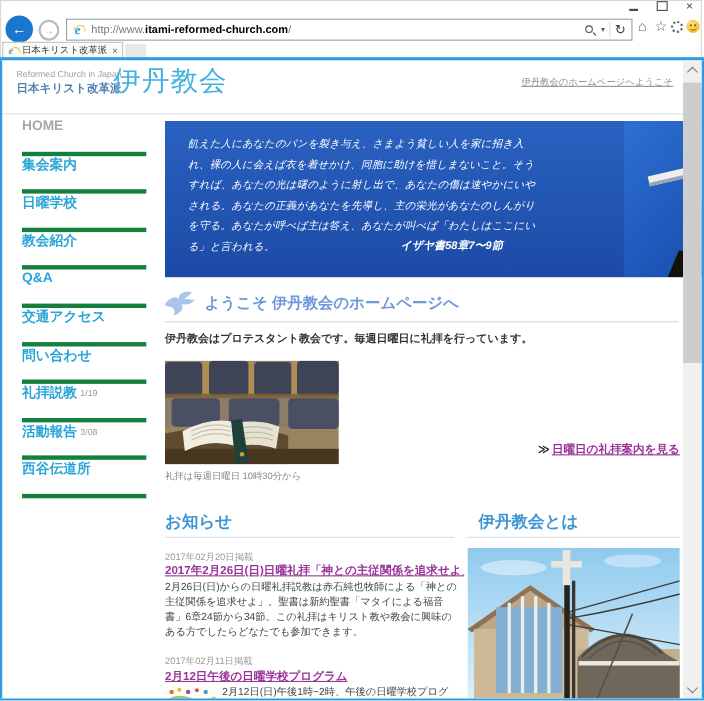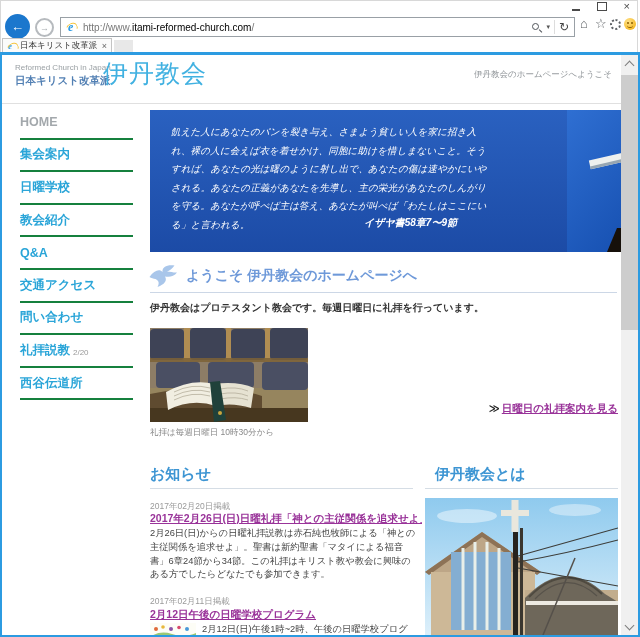--- a/index.html
+++ b/index.html
@@ -9,21 +9,21 @@
   
   .winctl{position:absolute;top:1px;right:10px;display:flex;gap:17px;align-items:center;height:10px;}
   .minbar{display:inline-block;width:8px;height:2px;background:#4a4a4a;margin-top:6px;}
   .maxbox{display:inline-block;width:8px;height:7px;border:1px solid #4a4a4a;}
   .closex{font-size:11px;color:#4a4a4a;line-height:10px;}
   
   .backbtn{position:absolute;left:5px;top:14px;width:25px;height:25px;border-radius:50%;background:#1b77cd;color:#fff;display:flex;align-items:center;justify-content:center;font-size:13px;cursor:pointer;}
   .fwdbtn{position:absolute;left:35px;top:18px;width:15px;height:15px;border-radius:50%;background:#fff;border:2px solid #b6babe;color:#a8acb0;display:flex;align-items:center;justify-content:center;font-size:9px;}
   .urlbar{position:absolute;left:60px;top:17px;width:515px;height:20px;border:1px solid #99a0a6;background:#fff;display:flex;align-items:center;padding:0 5px;box-sizing:border-box;gap:4px;}
   .url{flex:1;font-size:10px;color:#777;white-space:nowrap;overflow:hidden;}
-  .url .dom{color:#000;font-weight:normal;}
+  .url .dom{color:#000;font-weight:bold;}
   .ie{position:relative;width:13px;height:13px;flex:none;}
   .ie i{position:absolute;left:2px;top:0;font-style:italic;font-weight:bold;font-size:12px;line-height:13px;color:#2e9ce4;font-family:"Liberation Serif","DejaVu Serif",serif;}
   .ie::after{content:"";position:absolute;left:0;top:2px;width:10px;height:8px;border:1.5px solid #f6c53d;border-bottom-color:transparent;border-left-color:transparent;border-radius:50%;transform:rotate(-30deg);}
   .ie.small{width:10px;height:10px;}
   .ie.small i{font-size:9px;line-height:10px;left:1px;}
   .mag{position:relative;width:9px;height:9px;flex:none;margin-right:1px;}
   .mag::before{content:"";position:absolute;left:0;top:0;width:5px;height:5px;border:1.4px solid #4f545a;border-radius:50%;}
   .mag::after{content:"";position:absolute;left:6.5px;top:6.5px;width:3.5px;height:1.4px;background:#4f545a;transform:rotate(45deg);transform-origin:left center;}
   .caret{font-size:7px;color:#555;}
   .vdiv{width:1px;height:14px;background:#ddd;}
@@ -41,25 +41,25 @@
   .accent{position:absolute;left:0;top:52px;width:640px;height:3px;background:#2c9be1;}
   
   .fl{position:absolute;left:0;top:55px;width:2px;height:580px;background:#2c9be1;}
   .fr{position:absolute;right:0;top:55px;width:2px;height:580px;background:#2c9be1;}
   .fb{position:absolute;left:0;top:635px;width:640px;height:2px;background:#2c9be1;}
   
   .page{position:absolute;left:2px;top:55px;width:636px;height:580px;background:#fff;overflow:hidden;}
   .hd-en{position:absolute;left:13px;top:8px;font-size:8px;color:#9aa0a4;}
   .hd-ja{position:absolute;left:13px;top:19px;font-size:10.5px;font-weight:bold;color:#517fb3;}
   .hd-title{position:absolute;left:101px;top:2px;font-size:25px;color:#41b1e1;letter-spacing:1px;cursor:pointer;font-family:Liberation Serif, serif;}
-  .hd-note{position:absolute;right:26px;top:14px;font-size:8.5px;color:#8d9296;}
+  .hd-note{position:absolute;right:26px;top:14px;font-size:8.5px;color:#8d9296;text-decoration:underline;}
   .hd-div{position:absolute;left:0;top:48px;width:619px;height:1px;background:#e0e0e0;}
   
   .sidebar{position:absolute;left:18px;top:52px;width:113px;}
-  .sitem{height:30.6px;display:flex;align-items:center;border-bottom:2px solid #15803d;font-size:12.5px;font-weight:bold;color:#2aa5d8;cursor:pointer;}
+  .sitem{height:30.6px;display:flex;border-bottom:4px solid #15803d;font-size:12.5px;font-weight:bold;color:#2aa5d8;cursor:pointer;}
   .sitem.dim{color:#a3a8ac;}
   .sdate{font-size:8px;color:#999;font-weight:normal;margin-left:3px;margin-top:4px;}
   
   .hero{position:absolute;left:148px;top:55px;width:547px;height:142px;background:linear-gradient(180deg,#2a61c0,#1c4ba6);overflow:hidden;}
   .verse{position:absolute;left:21px;top:13px;width:318px;font-size:9.5px;font-style:italic;color:#fff;line-height:18.6px;letter-spacing:.2px;}
   .verse-ref{position:absolute;left:21px;top:106px;width:286px;text-align:right;font-size:10px;font-weight:bold;font-style:italic;color:#fff;}
   .hero-photo{position:absolute;right:0;top:0;width:130px;height:142px;}
   
   .dove{position:absolute;left:146px;top:209px;width:30px;height:24px;}
   .w-head{position:absolute;left:184px;top:212px;font-size:14px;font-weight:bold;color:#6e99d9;}
@@ -166,21 +166,25 @@
           <span>Q&amp;A</span>
         </div>
       <div class="sitem">
           <span>交通アクセス</span>
         </div>
       <div class="sitem">
           <span>問い合わせ</span>
         </div>
       <div class="sitem">
           <span>礼拝説教</span>
-          <span class="sdate">2/20</span>
+          <span class="sdate">1/19</span>
+        </div>
+      <div class="sitem">
+          <span>活動報告</span>
+          <span class="sdate">3/08</span>
         </div>
       <div class="sitem">
           <span>西谷伝道所</span>
         </div>
     </nav>
 
     <div class="hero">
       <div class="verse">飢えた人にあなたのパンを裂き与え、さまよう貧しい人を家に招き入れ、裸の人に会えば衣を着せかけ、同胞に助けを惜しまないこと。そうすれば、あなたの光は曙のように射し出で、あなたの傷は速やかにいやされる。あなたの正義があなたを先導し、主の栄光があなたのしんがりを守る。あなたが呼べば主は答え、あなたが叫べば「わたしはここにいる」と言われる。</div>
       <div class="verse-ref">イザヤ書58章7〜9節</div>
       <div class="hero-photo">

